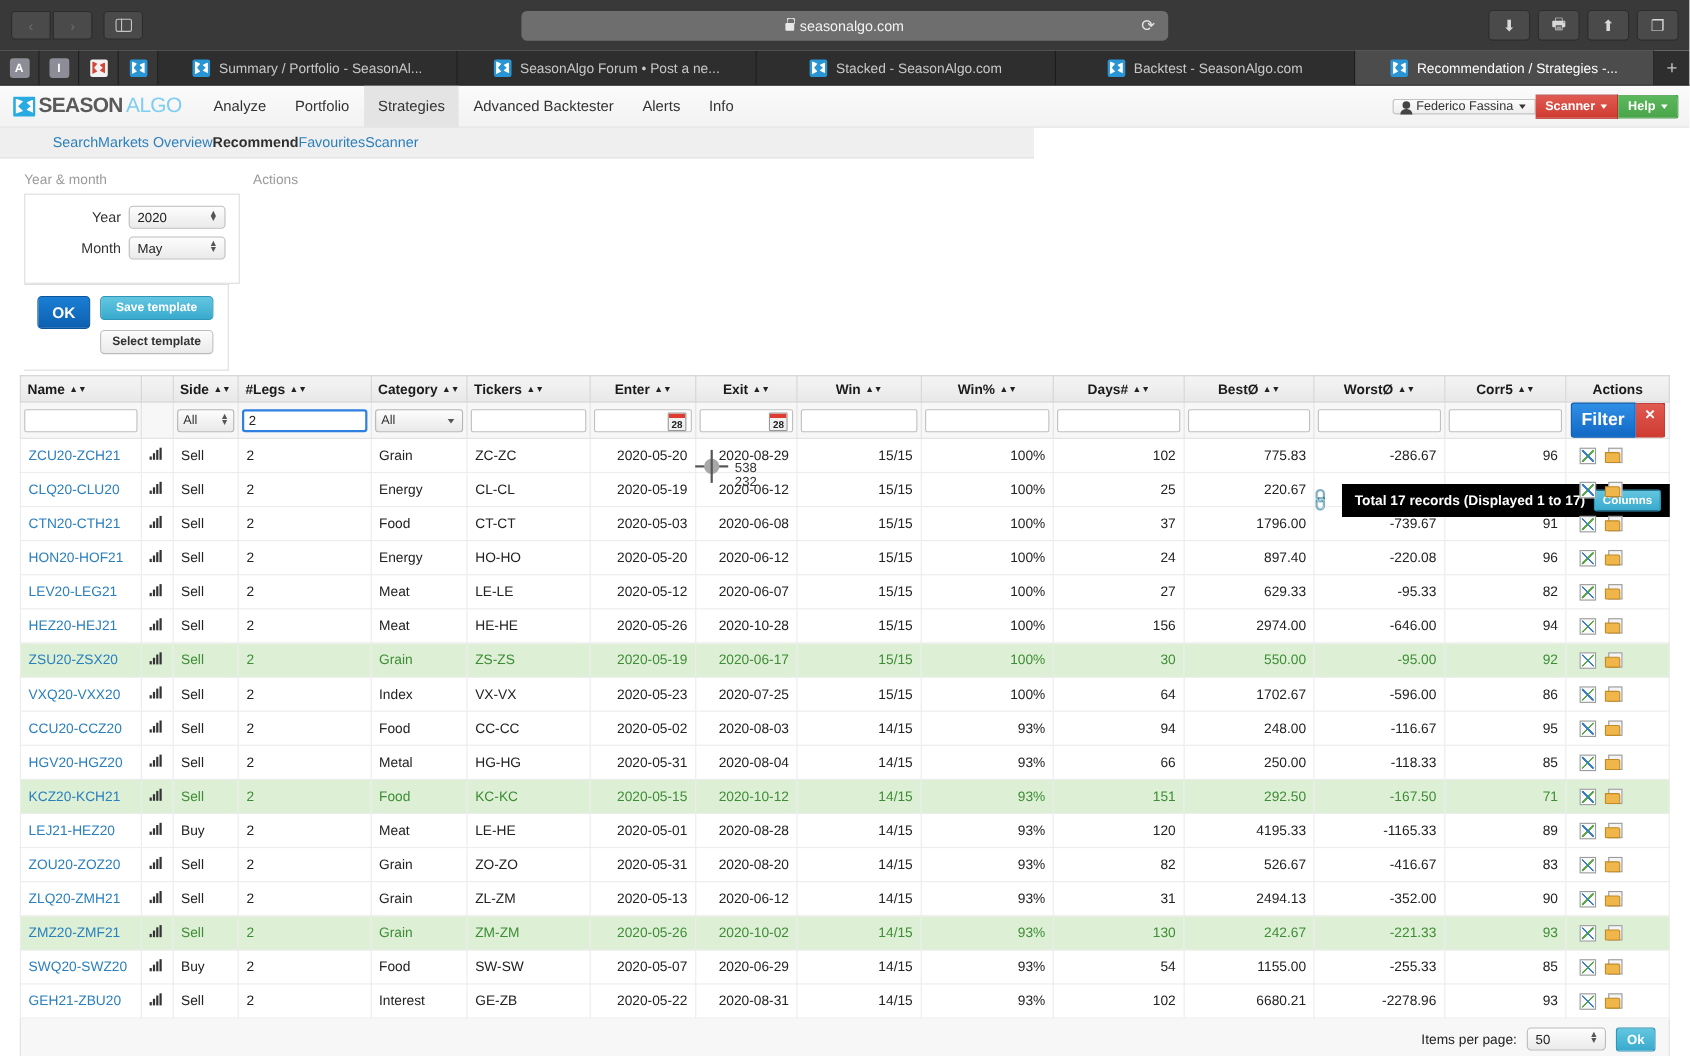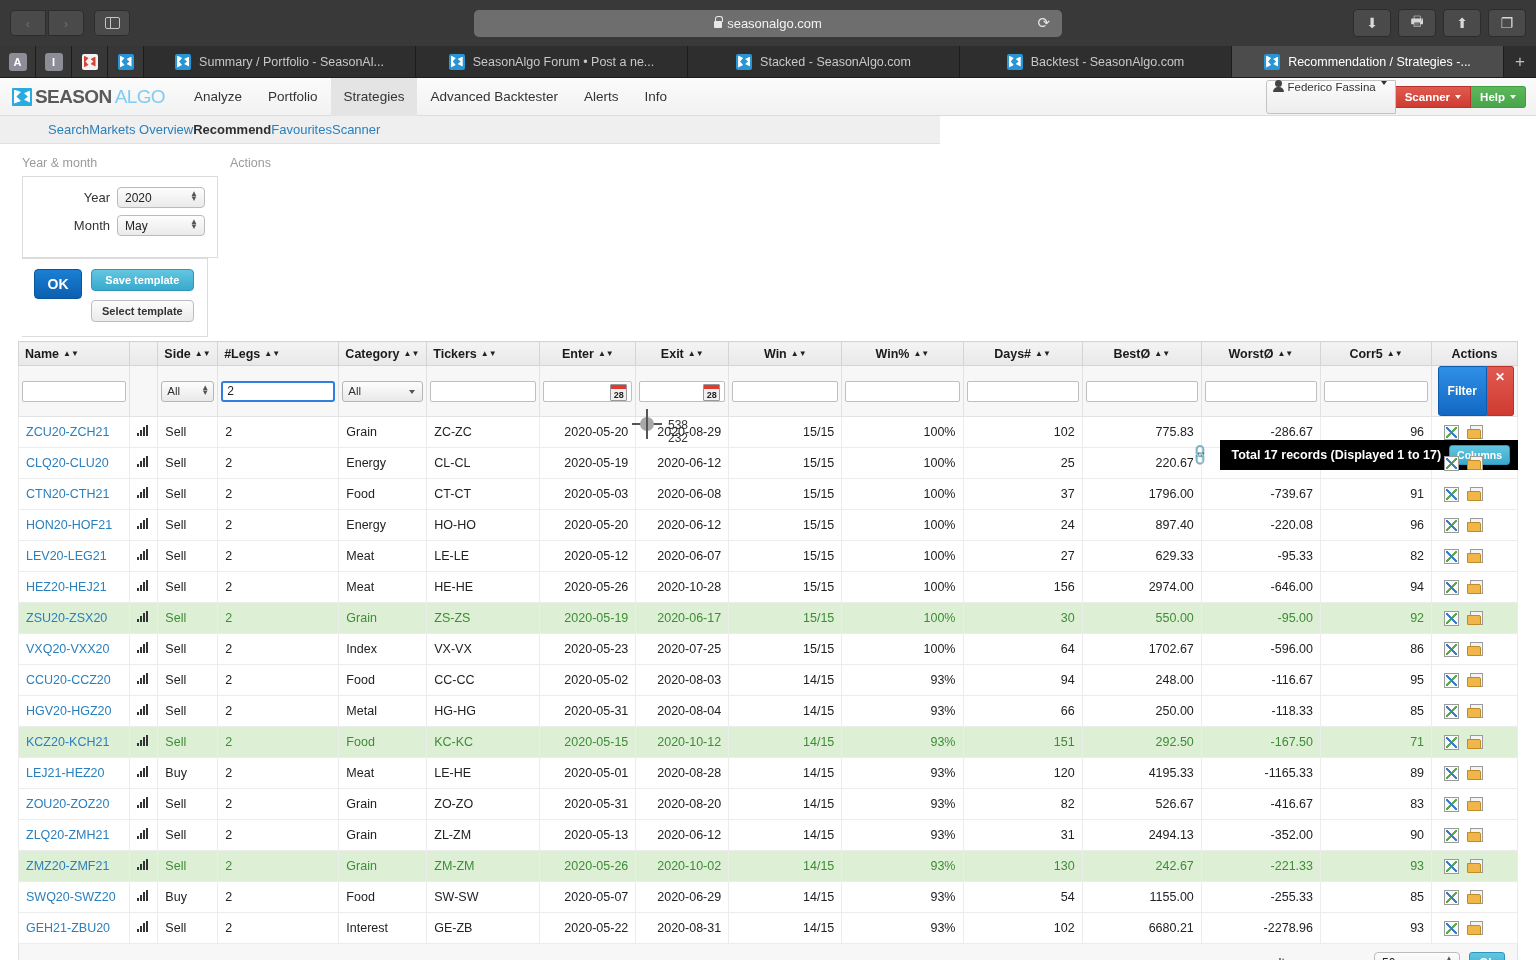--- a/index.html
+++ b/index.html
@@ -167,26 +167,26 @@
     padding: 0 13px;
     color: #333; font-size: 13.5px;
     text-decoration: none;
   }
   .main-nav a.active { background: #e4e4e4; }
   .header-right {
     margin-left: auto; margin-right: 10px;
     display: flex; align-items: center;
   }
   .user-btn {
-    height: 34px; padding: 0 8px;
+    height: 14px; padding: 0 8px;
     background: linear-gradient(#fcfcfc, #ededed);
     border: 1px solid #c2c2c2;
     border-radius: 3px 0 0 3px;
     font-size: 11.5px; color: #333;
-    display: flex; gap: 5px;
+    display: flex; align-items: center; gap: 5px;
   }
   .user-icon {
     width: 7px; height: 7px; border-radius: 50%;
     background: #444; position: relative; top: -1px;
   }
   .user-icon:after {
     content:""; position:absolute; left:-2px; top:7px;
     width: 11px; height: 5px; background: #444;
     border-radius: 5px 5px 0 0;
   }
@@ -389,22 +389,22 @@
     line-height: 10px;
     overflow: hidden;
   }
   .cal-icon:before {
     content:""; position: absolute; left:0; right:0; top:0; height: 4px;
     background: #e03b30;
   }
   .filter-btn {
     background: linear-gradient(#2f8fe6, #1268c4);
     border: 1px solid #0f5cae;
-    color: #fff; font-weight: bold; font-size: 12px;
-    padding: 17px 9px; border-radius: 3px 0 0 3px;
+    color: #fff; font-weight: bold; font-size: 16px;
+    padding: 6px 9px; border-radius: 3px 0 0 3px;
   }
   .clear-btn {
     background: linear-gradient(#e05a51, #cf3b31);
     border: 1px solid #b8332a;
     border-left: none;
     color: #fff; font-weight: bold; font-size: 12px;
     padding: 3px 8px; border-radius: 0 3px 3px 0;
   }
   .btn-group { display: flex; justify-content: flex-end; }
   .name-cell a { color: #2a7fbd; text-decoration: none; font-size: 12.5px; }
@@ -451,21 +451,21 @@
     height: 38px;
     background: #f7f7f7;
     border: 1px solid #e2e2e2;
     border-top: none;
     display: flex; align-items: center; justify-content: flex-end;
     padding-right: 12px;
     gap: 9px;
   }
   .footer-label { font-size: 12.5px; color: #222; }
   .footer-sel {
-    width: 86px; height: 21px;
+    width: 72px; height: 21px;
     background: linear-gradient(#fdfdfd, #eaeaea);
     border: 1px solid #bbb; border-radius: 4px;
     font-size: 12px; color: #222;
     display: flex; align-items: center; padding-left: 7px;
     position: relative;
   }
   .btn-ok-sm {
     background: linear-gradient(#63c6e0, #38aacd);
     border: 1px solid #2f96b8; border-radius: 3px;
     color: #fff; font-size: 12px; font-weight: bold;

